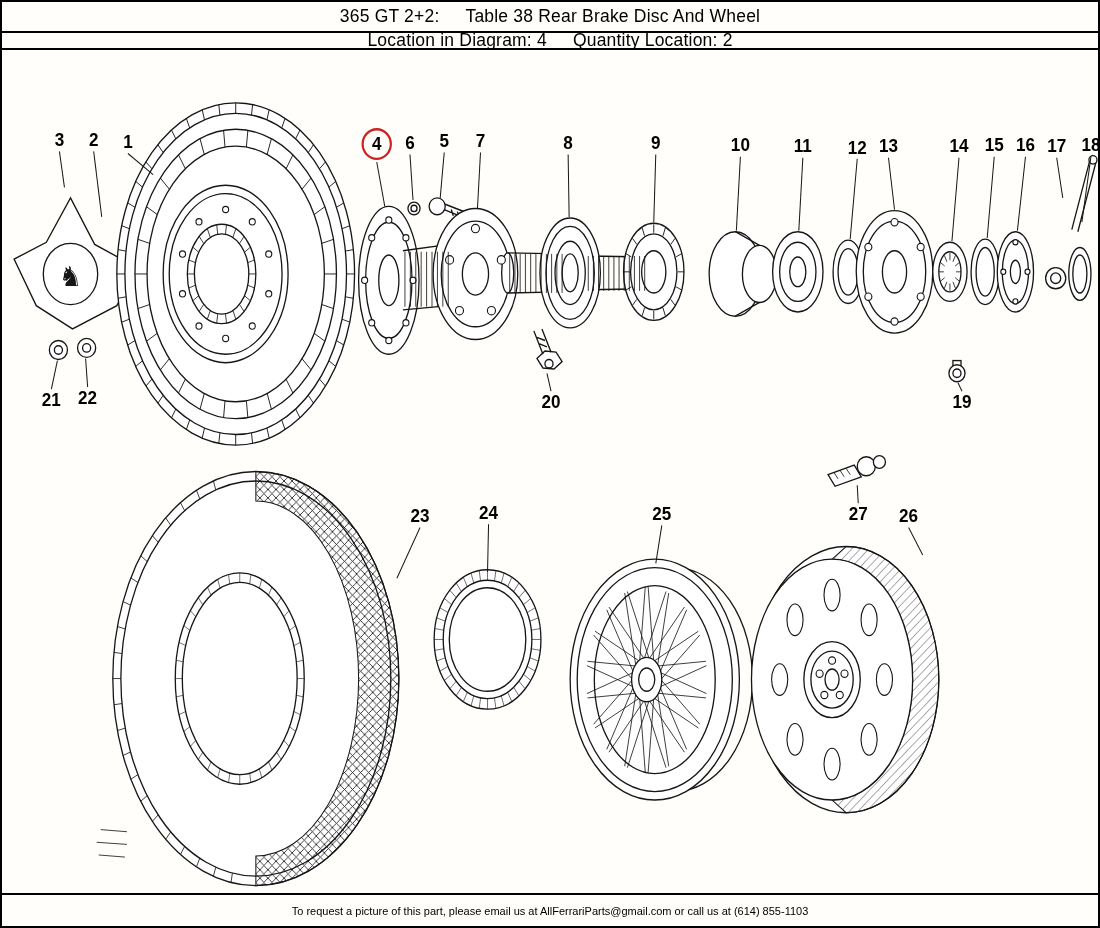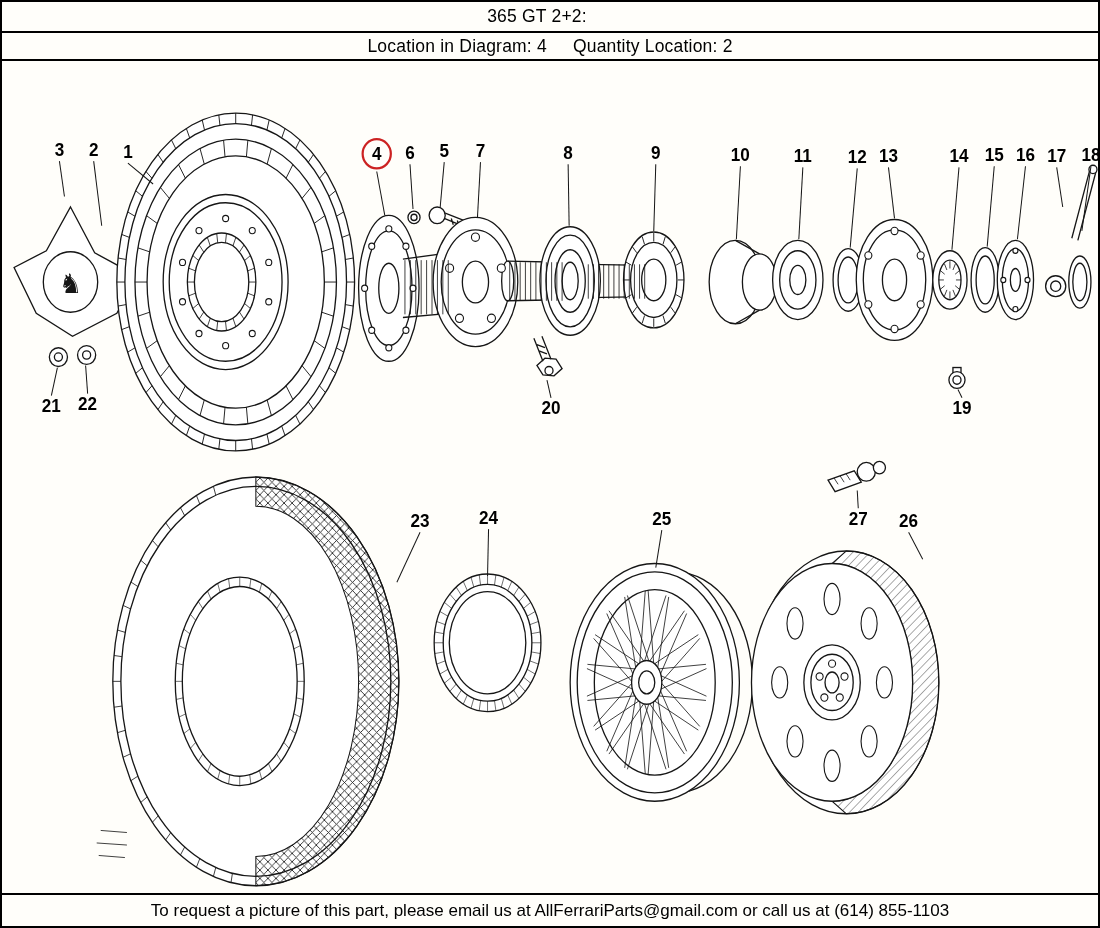--- a/index.html
+++ b/index.html
@@ -13,39 +13,39 @@
     height:31px;box-sizing:border-box;border-bottom:2px solid #000;
     display:flex;align-items:center;justify-content:center;
     font-size:17.5px;letter-spacing:0.2px;white-space:pre;
   }
   .hrow .gap{display:inline-block;width:26px;}
   .diagram{position:relative;flex:1;overflow:hidden;background:#fffefa;}
   .diagram svg{display:block;width:100%;height:100%;}
   .footer{
     height:33px;box-sizing:border-box;border-top:2px solid #000;
     display:flex;align-items:center;justify-content:center;
-    font-size:17px;
+    font-size:11px;
   }
   .part{fill:#fff;stroke:#161616;stroke-width:1.3;}
   .ln{fill:none;stroke:#161616;stroke-width:1.3;}
   .thin{fill:none;stroke:#161616;stroke-width:0.8;}
   .callout{font:bold 17px "Liberation Sans",sans-serif;fill:#000;text-anchor:middle;}
   .leader{stroke:#161616;stroke-width:1;}
 </style>
 </head>
 <body>
 
 <div class="page">
 
   <div class="hrow">
-    <span>365 GT 2+2:</span><span class="gap"></span>
+    <span>365 GT 2+2:</span><span class="gap"></span><span>Table 38 Rear Brake Disc And Wheel</span>
   </div>
 
 
-  <div class="hrow" style="height:28px">
+  <div class="hrow" style="height:17px">
     <span>Location in Diagram:</span>&nbsp;<span>4</span><span class="gap"></span><span>Quantity Location:</span>&nbsp;<span>2</span>
   </div>
 
   <div class="diagram">
     <svg id="diagram-svg" viewBox="0 0 1088 798" preserveAspectRatio="none">
       <defs>
         <pattern id="tread" width="8" height="8" patternUnits="userSpaceOnUse">
           <path d="M0 0 L8 8 M8 0 L0 8" stroke="#161616" stroke-width="0.8" fill="none"></path>
         </pattern>
         <pattern id="hatch" width="6" height="6" patternUnits="userSpaceOnUse" patternTransform="rotate(45)">

